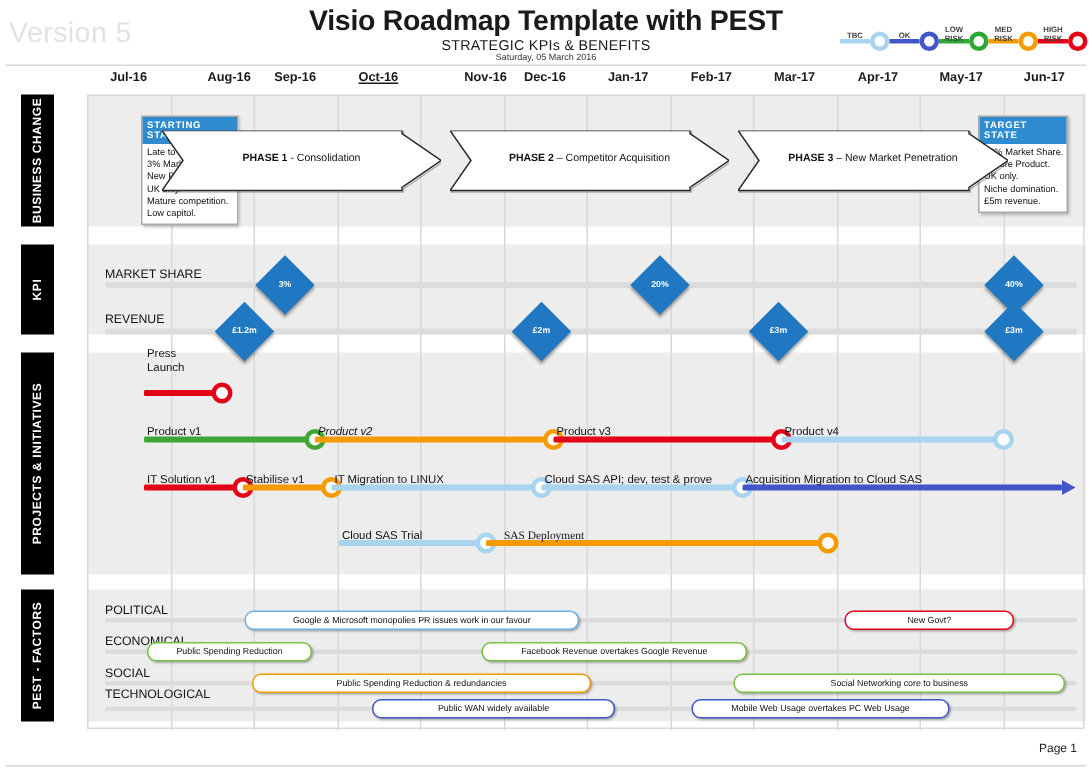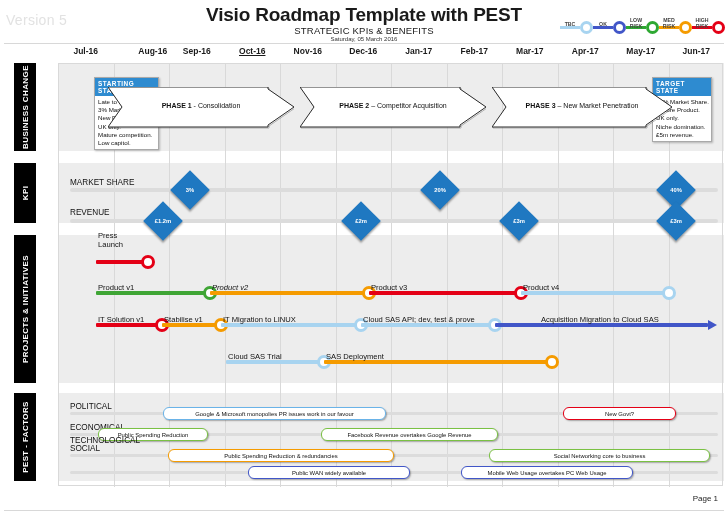--- a/index.html
+++ b/index.html
@@ -1,20 +1,20 @@
 <!DOCTYPE html>
 <html><head>
 <meta charset="utf-8">
 <style>
   html,body{margin:0;padding:0;background:#fff;}
   body{width:728px;height:519px;position:relative;overflow:hidden;
        font-family:"Liberation Sans","DejaVu Sans",sans-serif;color:#1a1a1a;}
 
   
-  #version{position:absolute;left:6px;top:12px;font-size:14px;color:#e2e2e2;letter-spacing:.3px;}
+  #version{position:absolute;left:6px;top:12px;font-size:19px;color:#e2e2e2;letter-spacing:.3px;}
   #title{position:absolute;left:0;right:0;top:4px;text-align:center;font-size:19px;font-weight:bold;
          letter-spacing:-.2px;}
   #subtitle{position:absolute;left:0;right:0;top:25px;text-align:center;font-size:9.5px;letter-spacing:.2px;}
   #datestamp{position:absolute;left:0;right:0;top:36px;text-align:center;font-size:6px;color:#333;}
 
   
   #legend{position:absolute;right:3px;top:6px;height:34px;display:flex;align-items:flex-end;}
   .lg{position:relative;display:flex;align-items:center;height:26px;}
   .lg .bar{width:20px;height:3px;}
   .lg .ring{width:13px;height:13px;border-radius:50%;background:#fff;box-sizing:border-box;}
@@ -121,21 +121,21 @@
       <div class="ring" style="border: 3px solid rgb(228, 0, 22);"></div>
     </div>
   </div>
 <div id="hrule"></div>
 
 <div id="months">
     <div class="mhead" style="left: 58px; width: 55.5px;">Jul-16</div>
     <div class="mhead" style="left: 125px; width: 55.5px;">Aug-16</div>
     <div class="mhead" style="left: 169px; width: 55.5px;">Sep-16</div>
     <div class="mhead" style="left: 224.5px; width: 55.5px; text-decoration: underline;">Oct-16</div>
-    <div class="mhead" style="left: 280px; width: 55.5px;">Nov-16</div>
+    <div class="mhead" style="left: 296px; width: 55.5px;">Nov-16</div>
     <div class="mhead" style="left: 335.5px; width: 55.5px;">Dec-16</div>
     <div class="mhead" style="left: 391px; width: 55.5px;">Jan-17</div>
     <div class="mhead" style="left: 446.5px; width: 55.5px;">Feb-17</div>
     <div class="mhead" style="left: 502px; width: 55.5px;">Mar-17</div>
     <div class="mhead" style="left: 557.5px; width: 55.5px;">Apr-17</div>
     <div class="mhead" style="left: 613px; width: 55.5px;">May-17</div>
     <div class="mhead" style="left: 668.5px; width: 55.5px;">Jun-17</div>
   </div>
 
 <div id="chart">
@@ -257,27 +257,27 @@
 <div class="pcirc" style="border-color: rgb(245, 155, 0); left: 214px; top: 318px;"></div>
 <div class="ptitle" style="top: 315px; left: 164px;">Stabilise v1</div>
 <div class="pbar" style="background: rgb(168, 212, 240); left: 221px; top: 323px; width: 140px;"></div>
 <div class="pcirc" style="border-color: rgb(168, 212, 240); left: 354px; top: 318px;"></div>
 <div class="ptitle" style="top: 315px; left: 223px;">IT Migration to LINUX</div>
 <div class="pbar" style="background: rgb(168, 212, 240); left: 361px; top: 323px; width: 134px;"></div>
 <div class="pcirc" style="border-color: rgb(168, 212, 240); left: 488px; top: 318px;"></div>
 <div class="ptitle" style="top: 315px; left: 363px;">Cloud SAS API; dev, test &amp; prove</div>
 <div class="pbar" style="background: rgb(65, 86, 200); left: 495px; top: 323px; width: 213px;"></div>
 <div class="parrow" style="border-left: 9px solid rgb(65, 86, 200); left: 708px; top: 320px;"></div>
-<div class="ptitle" style="top: 315px; left: 497px; margin-left: 44px;">Acquisition Migration to Cloud SAS</div>
+<div class="ptitle" style="top: 315px; left: 497px;">Acquisition Migration to Cloud SAS</div>
 <div class="pbar" style="background: rgb(168, 212, 240); left: 226px; top: 360px; width: 98px;"></div>
 <div class="pcirc" style="border-color: rgb(168, 212, 240); left: 317px; top: 355px;"></div>
 <div class="ptitle" style="top: 352px; left: 228px;">Cloud SAS Trial</div>
 <div class="pbar" style="background: rgb(245, 155, 0); left: 324px; top: 360px; width: 228px;"></div>
 <div class="pcirc" style="border-color: rgb(245, 155, 0); left: 545px; top: 355px;"></div>
-<div class="ptitle" style="top: 352px; left: 326px;">SAS Deployment</div>
+<div class="ptitle" style="top: 352px; left: 336px; font-family: Liberation Serif, serif;">SAS Deployment</div>
 <div class="rowlabel" style="left: 70px; top: 402px;">POLITICAL</div>
 <div class="rowbase" style="left: 70px; top: 412px; width: 648px; height: 3px;"></div>
 <div class="pill" style="border-color: rgb(106, 179, 232); left: 163px; top: 407px; width: 221px;">
     <span>Google &amp; Microsoft monopolies PR issues work in our favour</span>
   </div>
 <div class="pill" style="border-color: rgb(228, 0, 22); left: 563px; top: 407px; width: 111px;">
     <span>New Govt?</span>
   </div>
 <div class="rowlabel" style="left: 70px; top: 423px;">ECONOMICAL</div>
 <div class="rowbase" style="left: 70px; top: 433px; width: 648px; height: 3px;"></div>
@@ -288,20 +288,20 @@
     <span>Facebook Revenue overtakes Google Revenue</span>
   </div>
 <div class="rowlabel" style="left: 70px; top: 444px;">SOCIAL</div>
 <div class="rowbase" style="left: 70px; top: 454px; width: 648px; height: 3px;"></div>
 <div class="pill" style="border-color: rgb(245, 155, 0); left: 168px; top: 449px; width: 224px;">
     <span>Public Spending Reduction &amp; redundancies</span>
   </div>
 <div class="pill" style="border-color: rgb(122, 193, 67); left: 489px; top: 449px; width: 219px;">
     <span>Social Networking core to business</span>
   </div>
-<div class="rowlabel" style="left: 70px; top: 436px;">TECHNOLOGICAL</div>
+<div class="rowlabel" style="left: 70px; top: 458px;">TECHNOLOGICAL</div>
 <div class="rowbase" style="left: 70px; top: 471px; width: 648px; height: 3px;"></div>
 <div class="pill" style="border-color: rgb(65, 86, 200); left: 248px; top: 466px; width: 160px;">
     <span>Public WAN widely available</span>
   </div>
 <div class="pill" style="border-color: rgb(65, 86, 200); left: 461px; top: 466px; width: 170px;">
     <span>Mobile Web Usage overtakes PC Web Usage</span>
   </div>
 
 </body></html>

